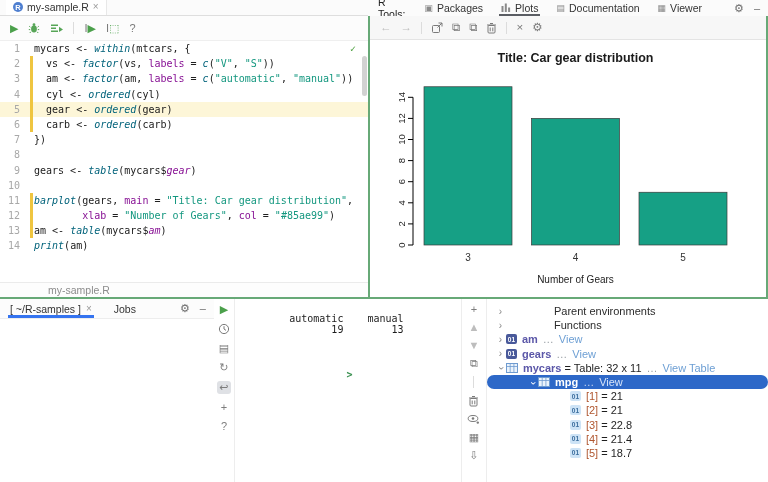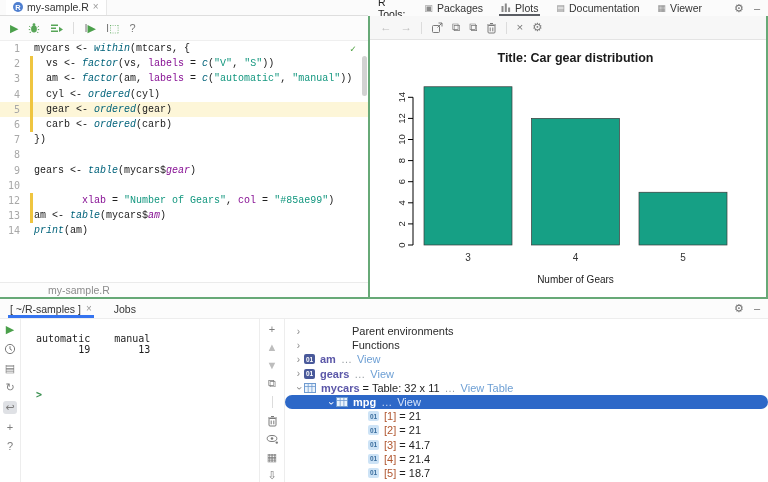--- a/index.html
+++ b/index.html
@@ -19,47 +19,47 @@
   .ic-green{color:#4ba04b;}
   .ic-dis{color:#bdbdbd;}
   .sep{width:1px;height:12px;background:#dcdcdc;flex:none;}
   .ebody{flex:1;position:relative;overflow:hidden;font-family:"DejaVu Sans Mono","Liberation Mono",monospace;font-size:10px;background:#fff;}
   .code-row{display:flex;height:15.2px;line-height:15.2px;white-space:pre;}
   .code-row.current{background:#fdf6d8;}
   .ln{width:20px;flex:none;text-align:right;color:#a8a8a8;}
   .vcs{width:14px;flex:none;position:relative;}
   .vcs .bar{position:absolute;left:10px;top:0;bottom:0;width:3px;}
   .bar.changed{background:#efc540;}
-  .ct{flex:1;overflow:hidden;font-family:Liberation Mono, monospace;}
+  .ct{flex:1;overflow:hidden;}
   .tok-d{color:#202020;} .tok-f{color:#00627a;font-style:italic;}
   .tok-s{color:#13977f;} .tok-p{color:#871094;text-align:center;} .tok-v{color:#871094;font-style:italic;}
   .check{position:absolute;top:2px;right:12px;color:#57a64a;font-size:10px;}
   .thumb{position:absolute;top:15px;right:1px;width:5px;height:40px;border-radius:3px;background:#d2d2d2;}
   .breadcrumb{height:14px;flex:none;display:flex;align-items:center;padding-left:48px;font-size:10.5px;color:#8c8c8c;border-top:1px solid #ebebeb;background:#fdfdfd;}
   
   .plots-pane{flex:1;display:flex;flex-direction:column;min-width:0;}
   .rheader{height:16px;flex:none;display:flex;align-items:center;gap:16px;padding:0 8px 0 10px;font-size:10.5px;background:#fbfbfb;color:#222;}
   .rtabs{display:flex;gap:18px;height:100%;align-items:stretch;}
   .ptab{display:flex;align-items:center;gap:4px;position:relative;color:#333;cursor:pointer;}
   .ptab .ticon{color:#8a8a8a;font-size:9px;}
   .ptab.selected:after{content:"";position:absolute;left:-2px;right:-2px;bottom:0;height:2px;background:#5a5d63;}
   .rspacer{flex:1;}
   .hicons{display:flex;gap:10px;font-size:11px;color:#6e6e6e;}
   .plots-body{flex:1;display:flex;flex-direction:column;min-height:0;border-left:2px solid #67a977;border-right:2px solid #67a977;box-sizing:border-box;}
   .ptoolbar{height:23px;flex:none;display:flex;align-items:center;gap:9px;padding-left:10px;background:#f7f7f7;border-bottom:1px solid #e4e4e4;font-size:11.5px;color:#7a7a7a;}
   .plot-area{flex:1;background:#fff;display:flex;justify-content:center;align-items:flex-start;}
   
-  .bottom{flex:1;display:flex;flex-direction:column;min-height:0;background:#fff;}
+  .bottom{flex:1;display:flex;flex-direction:row;min-height:0;background:#fff;text-align:center;}
   .bheader{height:19px;flex:none;display:flex;align-items:center;gap:22px;padding-left:10px;font-size:10.5px;background:#fcfcfc;border-bottom:1px solid #ededed;color:#333;}
   .btab{display:flex;align-items:center;gap:5px;height:100%;position:relative;cursor:pointer;}
   .btab.selected:after{content:"";position:absolute;left:-2px;right:-2px;bottom:0;height:3px;background:#3574f0;}
   .bcontent{flex:1;display:flex;min-height:0;}
   .lstrip{width:20px;flex:none;border-right:1px solid #ededed;display:flex;flex-direction:column;align-items:center;gap:8px;padding-top:5px;font-size:11px;color:#7d7d7d;}
   .lstrip .icon.sel{background:#dfe1e5;border-radius:3px;padding:1px 2px;}
-  .console{width:226px;flex:none;font-family:"DejaVu Sans Mono","Liberation Mono",monospace;font-size:10px;color:#1c1c1c;padding:14px 0 0 3px;box-sizing:border-box;margin-left:12px;}
+  .console{width:226px;flex:none;font-family:"DejaVu Sans Mono","Liberation Mono",monospace;font-size:10px;color:#1c1c1c;padding:14px 0 0 3px;box-sizing:border-box;}
   .console pre{margin:0;line-height:16px;font:inherit;}
   .prompt{color:#3c9152;margin-top:34px;font-weight:bold;}
   .mstrip{width:24px;flex:none;border-left:1px solid #ededed;border-right:1px solid #ededed;display:flex;flex-direction:column;align-items:center;gap:7px;padding-top:5px;font-size:11px;color:#7d7d7d;}
   .tree{flex:1;min-width:0;padding-top:5px;overflow:hidden;font-size:11px;}
   .trow{height:14.2px;display:flex;align-items:center;white-space:pre;overflow:hidden;cursor:default;}
   .trow.selected{background:#2d68c8;color:#fff;border-radius:7px;}
   .chev{width:11px;flex:none;color:#8a8a8a;font-size:10px;display:inline-flex;justify-content:center;transform-origin:50% 55%;}
   .chev.exp{transform:rotate(90deg);}
   .trow.selected .chev{color:#fff;}
   .badge{width:11px;height:10px;border-radius:2px;font-size:6.5px;font-weight:bold;display:inline-flex;align-items:center;justify-content:center;margin-right:5px;flex:none;}
@@ -117,20 +117,21 @@
             <div class="code-row"><span class="ln">1</span><span class="vcs"></span><span class="ct"><span class="tok-d">mycars &lt;- </span><span class="tok-f">within</span><span class="tok-d">(mtcars, {</span></span></div>
             <div class="code-row"><span class="ln">2</span><span class="vcs"><span class="bar changed"></span></span><span class="ct"><span class="tok-d">  vs &lt;- </span><span class="tok-f">factor</span><span class="tok-d">(vs, </span><span class="tok-p">labels</span><span class="tok-d"> = </span><span class="tok-f">c</span><span class="tok-d">(</span><span class="tok-s">"V"</span><span class="tok-d">, </span><span class="tok-s">"S"</span><span class="tok-d">))</span></span></div>
             <div class="code-row"><span class="ln">3</span><span class="vcs"><span class="bar changed"></span></span><span class="ct"><span class="tok-d">  am &lt;- </span><span class="tok-f">factor</span><span class="tok-d">(am, </span><span class="tok-p">labels</span><span class="tok-d"> = </span><span class="tok-f">c</span><span class="tok-d">(</span><span class="tok-s">"automatic"</span><span class="tok-d">, </span><span class="tok-s">"manual"</span><span class="tok-d">))</span></span></div>
             <div class="code-row"><span class="ln">4</span><span class="vcs"><span class="bar changed"></span></span><span class="ct"><span class="tok-d">  cyl &lt;- </span><span class="tok-f">ordered</span><span class="tok-d">(cyl)</span></span></div>
             <div class="code-row current"><span class="ln">5</span><span class="vcs"><span class="bar changed"></span></span><span class="ct"><span class="tok-d">  gear &lt;- </span><span class="tok-f">ordered</span><span class="tok-d">(gear)</span></span></div>
             <div class="code-row"><span class="ln">6</span><span class="vcs"><span class="bar changed"></span></span><span class="ct"><span class="tok-d">  carb &lt;- </span><span class="tok-f">ordered</span><span class="tok-d">(carb)</span></span></div>
             <div class="code-row"><span class="ln">7</span><span class="vcs"></span><span class="ct"><span class="tok-d">})</span></span></div>
             <div class="code-row"><span class="ln">8</span><span class="vcs"></span><span class="ct"></span></div>
             <div class="code-row"><span class="ln">9</span><span class="vcs"></span><span class="ct"><span class="tok-d">gears &lt;- </span><span class="tok-f">table</span><span class="tok-d">(mycars$</span><span class="tok-v">gear</span><span class="tok-d">)</span></span></div>
             <div class="code-row"><span class="ln">10</span><span class="vcs"></span><span class="ct"></span></div>
+            <div class="code-row"><span class="ln">11</span><span class="vcs"><span class="bar changed"></span></span><span class="ct"><span class="tok-f">barplot</span><span class="tok-d">(gears, </span><span class="tok-p">main</span><span class="tok-d"> = </span><span class="tok-s">"Title: Car gear distribution"</span><span class="tok-d">,</span></span></div>
             <div class="code-row"><span class="ln">12</span><span class="vcs"><span class="bar changed"></span></span><span class="ct"><span class="tok-d">        </span><span class="tok-p">xlab</span><span class="tok-d"> = </span><span class="tok-s">"Number of Gears"</span><span class="tok-d">, </span><span class="tok-p">col</span><span class="tok-d"> = </span><span class="tok-s">"#85ae99"</span><span class="tok-d">)</span></span></div>
             <div class="code-row"><span class="ln">13</span><span class="vcs"><span class="bar changed"></span></span><span class="ct"><span class="tok-d">am &lt;- </span><span class="tok-f">table</span><span class="tok-d">(mycars$</span><span class="tok-v">am</span><span class="tok-d">)</span></span></div>
             <div class="code-row"><span class="ln">14</span><span class="vcs"></span><span class="ct"><span class="tok-f">print</span><span class="tok-d">(am)</span></span></div>
           </div>
         <span class="check">✓</span>
         <div class="thumb"></div>
       </div>
       <div class="breadcrumb">
         <span>my-sample.R</span>
       </div>
@@ -296,19 +297,19 @@
           <div class="trow" style="padding-left: 8px;"><span class="chev exp">›</span><span class="gicon"><svg width="12" height="10" viewBox="0 0 12 10">
                 <rect x="0.5" y="0.5" width="11" height="9" fill="#eaf3fc" stroke="#6f9bd0"></rect>
                 <path d="M0.5 3.5h11M4.2 0.5v9M7.9 0.5v9" stroke="#6f9bd0" stroke-width="0.8" fill="none"></path>
               </svg></span><span class="vname">mycars</span><span class="val"> = Table: 32 x 11</span><span class="dots">…</span><span class="vlink">View Table</span></div>
           <div class="trow selected" style="padding-left: 40px;"><span class="chev exp">›</span><span class="gicon"><svg width="12" height="10" viewBox="0 0 12 10">
                 <rect x="0.5" y="0.5" width="11" height="9" fill="#eaf3fc" stroke="#6f9bd0"></rect>
                 <path d="M0.5 3.5h11M4.2 0.5v9M7.9 0.5v9" stroke="#6f9bd0" stroke-width="0.8" fill="none"></path>
               </svg></span><span class="vname">mpg</span><span class="dots">…</span><span class="vlink">View</span></div>
           <div class="trow" style="padding-left: 72px;"><span style="width: 11px; flex: 0 0 auto;"></span><span class="badge light">01</span><span class="iname">[1]</span><span class="val"> = 21</span></div>
           <div class="trow" style="padding-left: 72px;"><span style="width: 11px; flex: 0 0 auto;"></span><span class="badge light">01</span><span class="iname">[2]</span><span class="val"> = 21</span></div>
-          <div class="trow" style="padding-left: 72px;"><span style="width: 11px; flex: 0 0 auto;"></span><span class="badge light">01</span><span class="iname">[3]</span><span class="val"> = 41.7</span></div>
+          <div class="trow" style="padding-left: 72px;"><span style="width: 11px; flex: 0 0 auto;"></span><span class="badge light">01</span><span class="iname">[3]</span><span class="val"> = 22.8</span></div>
           <div class="trow" style="padding-left: 72px;"><span style="width: 11px; flex: 0 0 auto;"></span><span class="badge light">01</span><span class="iname">[4]</span><span class="val"> = 21.4</span></div>
           <div class="trow" style="padding-left: 72px;"><span style="width: 11px; flex: 0 0 auto;"></span><span class="badge light">01</span><span class="iname">[5]</span><span class="val"> = 18.7</span></div>
         </div>
     </div>
   </div>
 </div>
 
 </body></html>

